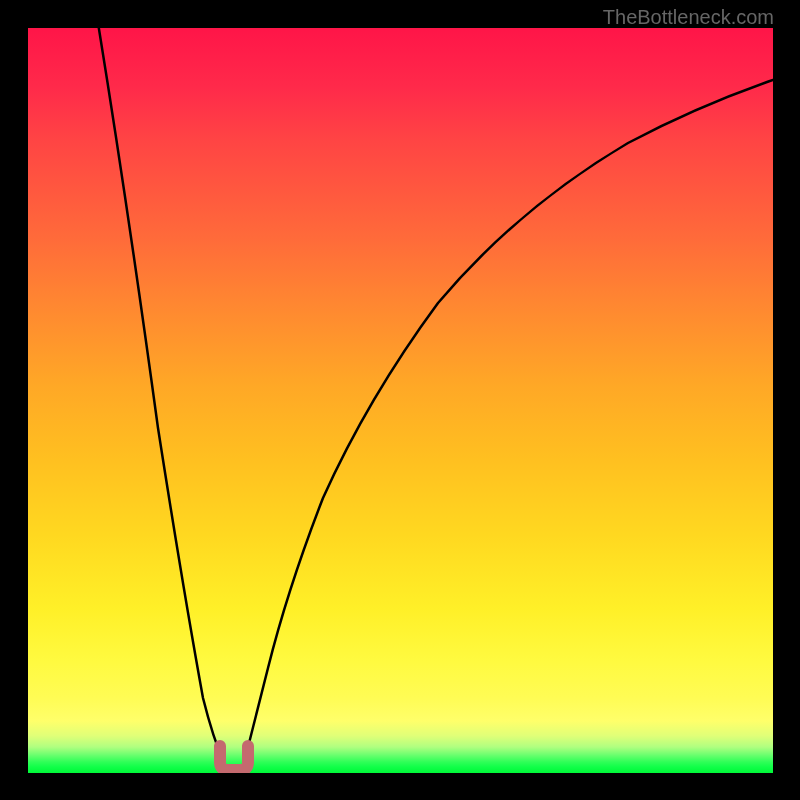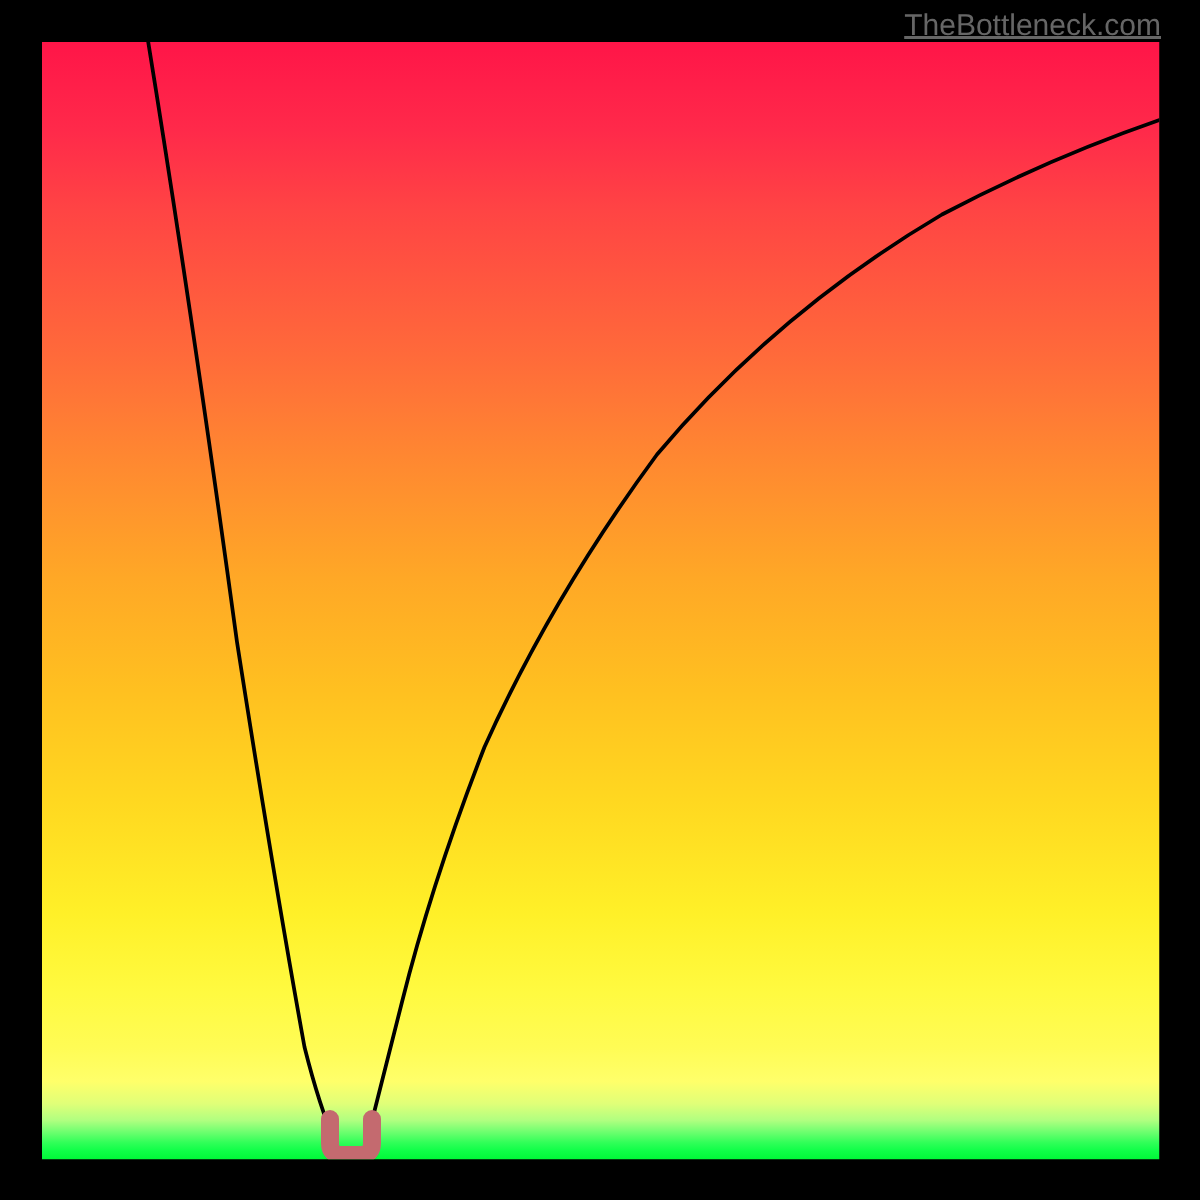--- a/index.html
+++ b/index.html
@@ -59,21 +59,20 @@
     }
     .watermark {
       position: absolute;
       top: 6px;
       right: 26px;
       font-family: Arial, Helvetica, sans-serif;
       font-size: 20px;
       color: #666666;
       font-weight: normal;
       letter-spacing: 0px;
-      text-decoration: underline;
     }
   </style>
 </head>
 <body>
 
 <div class="chart-container">
   <div class="watermark">TheBottleneck.com</div>
   <div class="plot-area">
     <div class="gradient-bg"></div>
     <svg class="curves-svg" viewBox="0 0 745 745" preserveAspectRatio="none">

